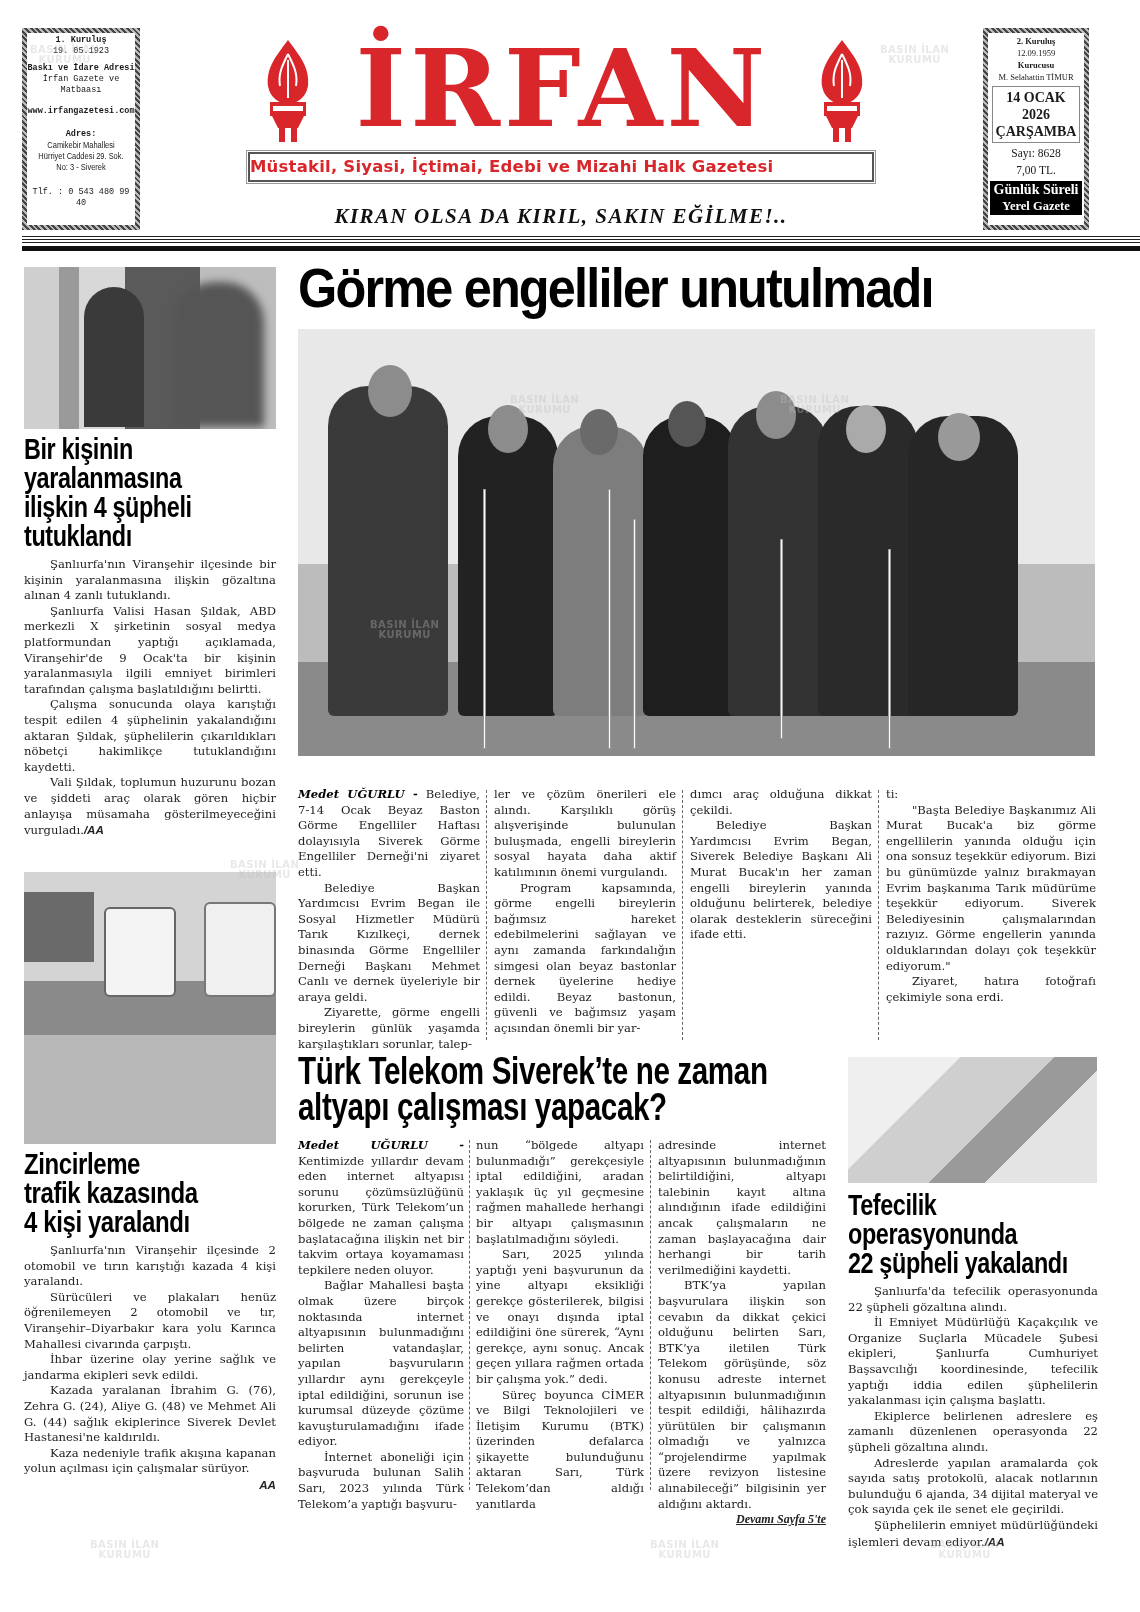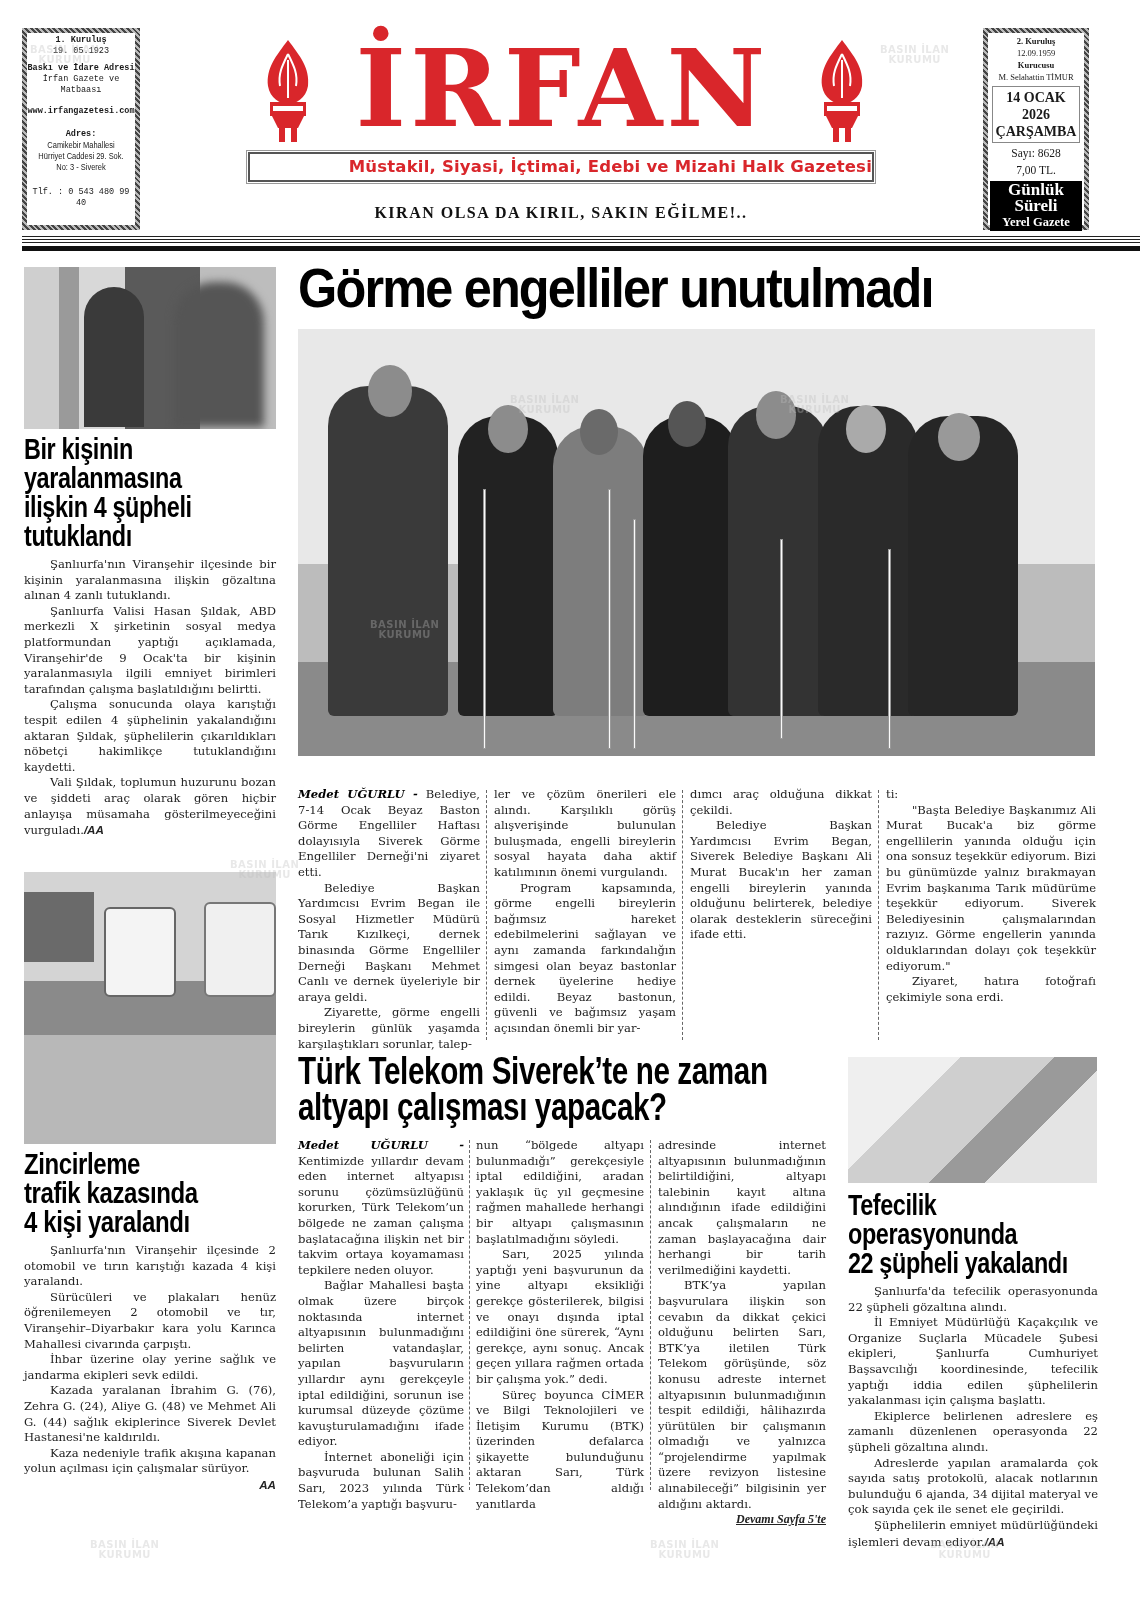--- a/index.html
+++ b/index.html
@@ -29,25 +29,25 @@
     color: #d9262b; letter-spacing: 4px; text-align: center; transform: scaleX(1.02);
   }
   .torch { position: absolute; top: 38px; width: 60px; height: 105px; }
   .torch-left { left: 258px; }
   .torch-right { left: 812px; }
 
   .subtitle-box {
     position: absolute; left: 248px; top: 152px; width: 626px; height: 30px;
     border: 2px solid #555; outline: 1px solid #999; outline-offset: 1px;
     font-family: "DejaVu Sans", sans-serif; font-weight: bold; font-size: 16.5px; line-height: 26px;
-    color: #d9262b; text-align: right; letter-spacing: 0.2px;
+    color: #d9262b; text-align: left; letter-spacing: 0.2px;
   }
   .motto {
     position: absolute; left: 248px; top: 204px; width: 626px; text-align: center;
-    font-family: "Liberation Serif", serif; font-weight: bold; font-size: 16px;
+    font-family: "Liberation Serif", serif; font-style: italic; font-weight: bold; font-size: 21px;
     letter-spacing: 1.5px; color: #111;
   }
   .rule-thin { position: absolute; left: 22px; width: 1118px; height: 1px; background: #222; }
   .rule-thick { position: absolute; left: 22px; width: 1118px; height: 5px; background: #111; }
 
   
   .photo { position: absolute; overflow: hidden; background: #777; }
   .ph-police { left: 24px; top: 267px; width: 252px; height: 162px;
     background: linear-gradient(90deg, #cfcfcf 0 14%, #9a9a9a 14% 22%, #d8d8d8 22% 40%, #5a5a5a 40% 70%, #bdbdbd 70% 100%); }
   .ph-police::before { content:""; position:absolute; left:60px; top:20px; width:60px; height:140px; background:#3a3a3a; border-radius:30px 30px 0 0; }
@@ -134,21 +134,21 @@
   <div class="b">Kurucusu</div>
   <div>M. Selahattin TİMUR</div>
   <div class="datebox">
     <div>14 OCAK</div>
     <div>2026</div>
     <div>ÇARŞAMBA</div>
   </div>
   <div class="issue">Sayı: 8628</div>
   <div class="issue">7,00 TL.</div>
   <div class="blk">
-    <div style="font-size:17px;line-height:16px">Günlük Süreli</div>
+    <div style="font-size:14px;line-height:16px">Günlük Süreli</div>
     <div style="font-size:12.5px;line-height:16px">Yerel Gazete</div>
   </div>
 </div>
 
 <div class="rule-thin" style="top:236px"></div>
 <div class="rule-thin" style="top:239px"></div>
 <div class="rule-thin" style="top:242px"></div>
 <div class="rule-thick" style="top:246px"></div>
 
 <div class="photo ph-police"></div>

